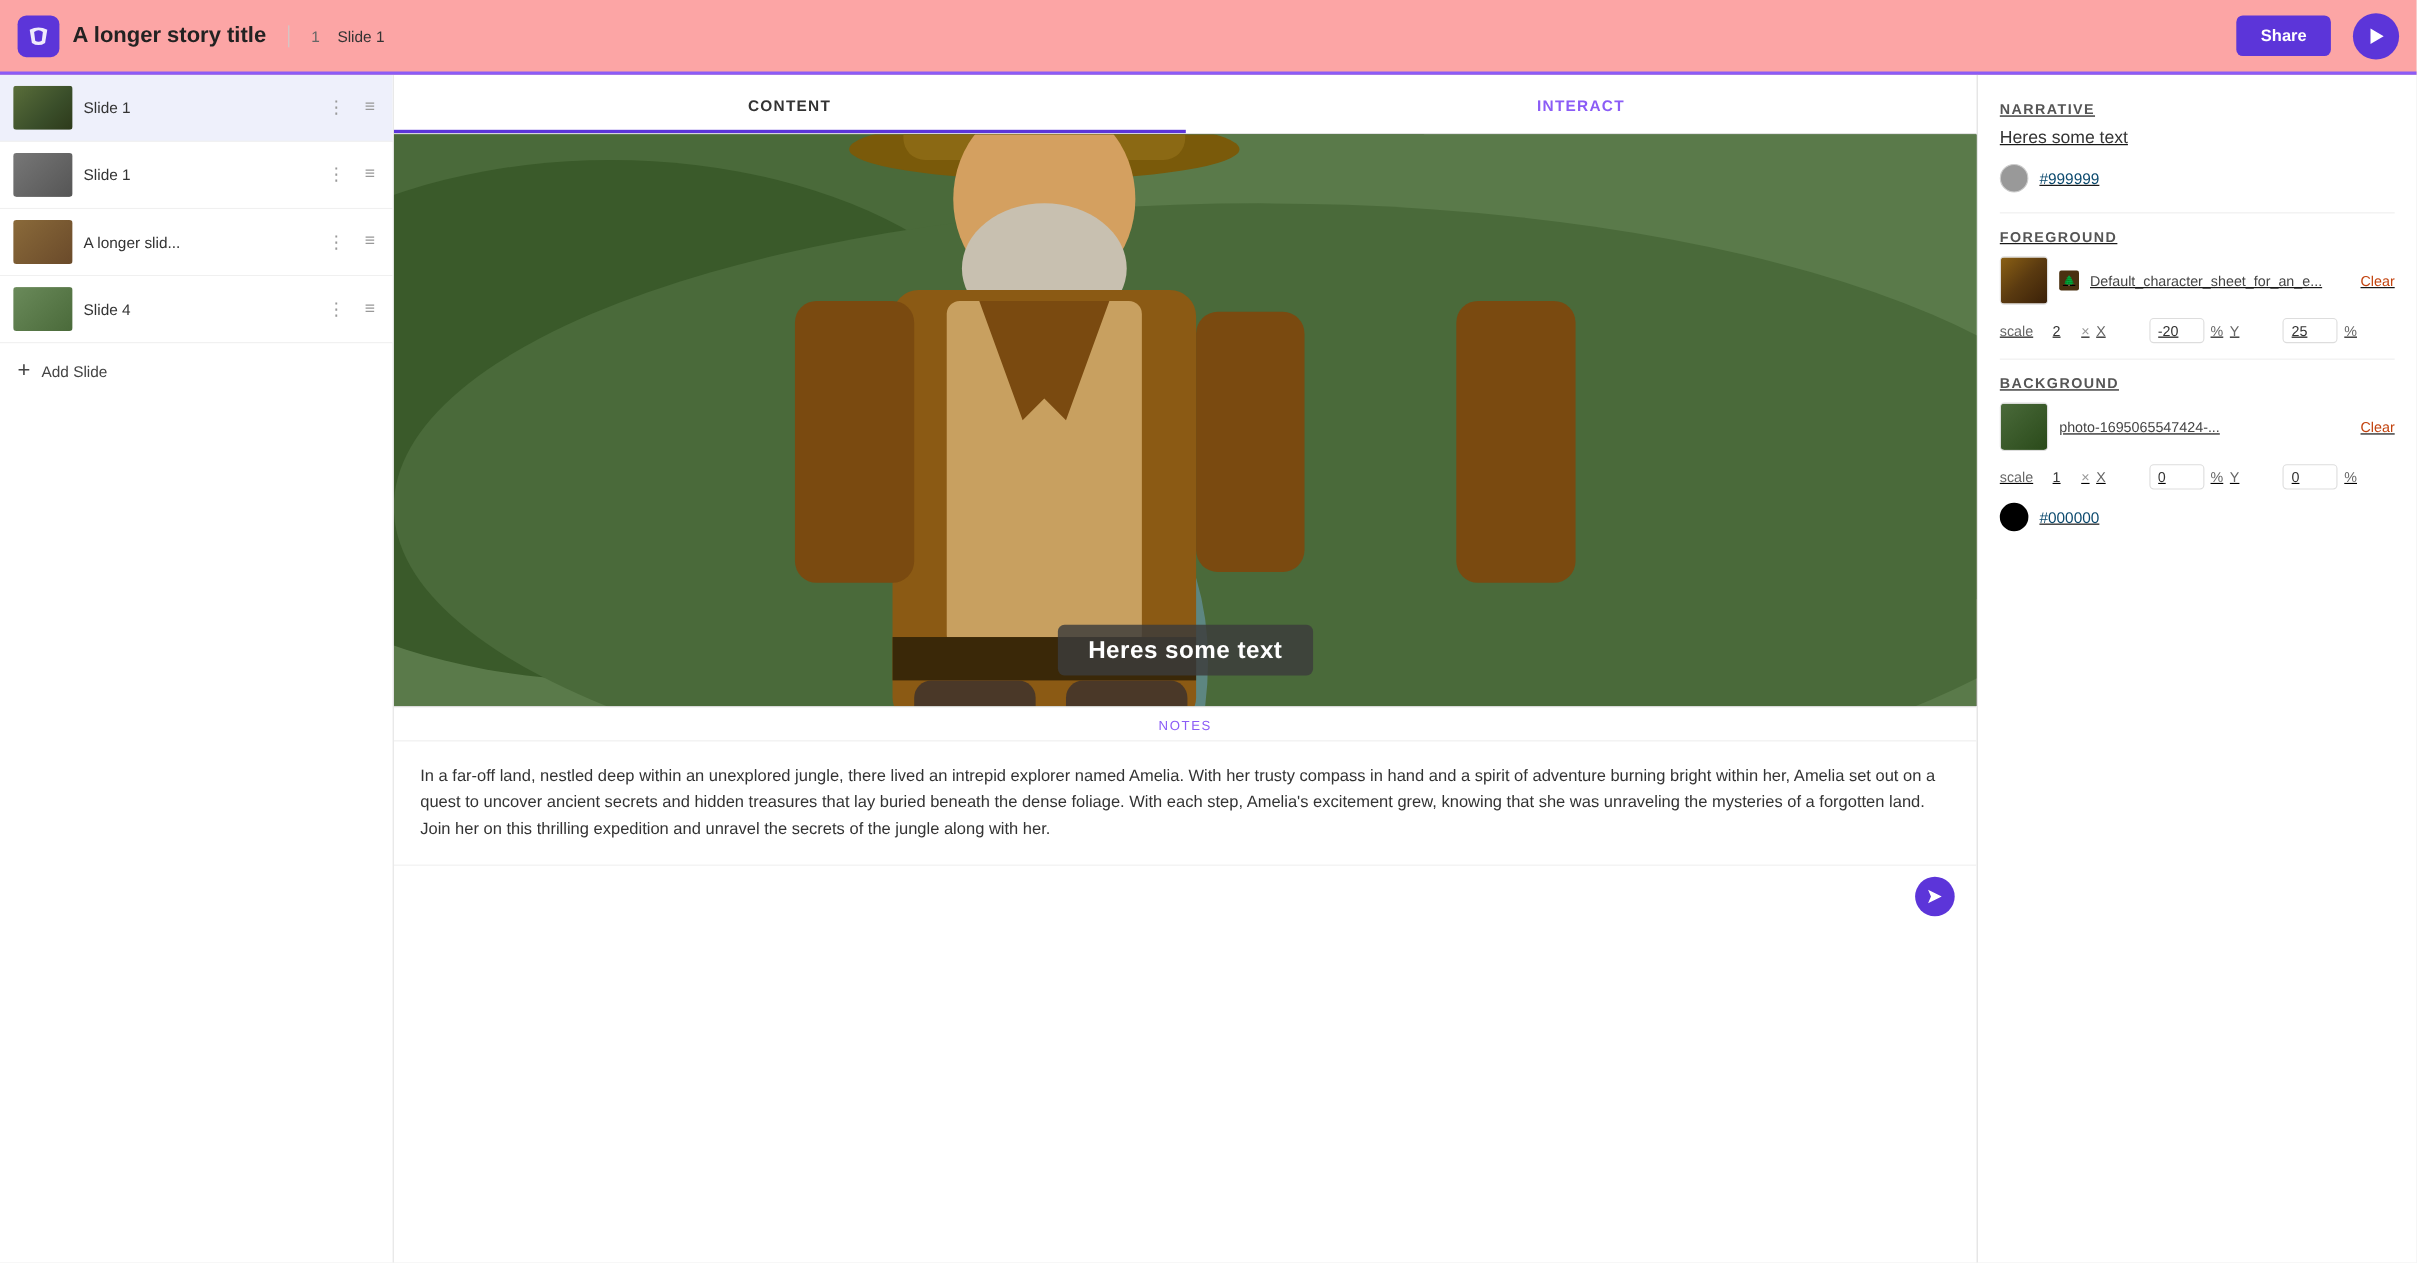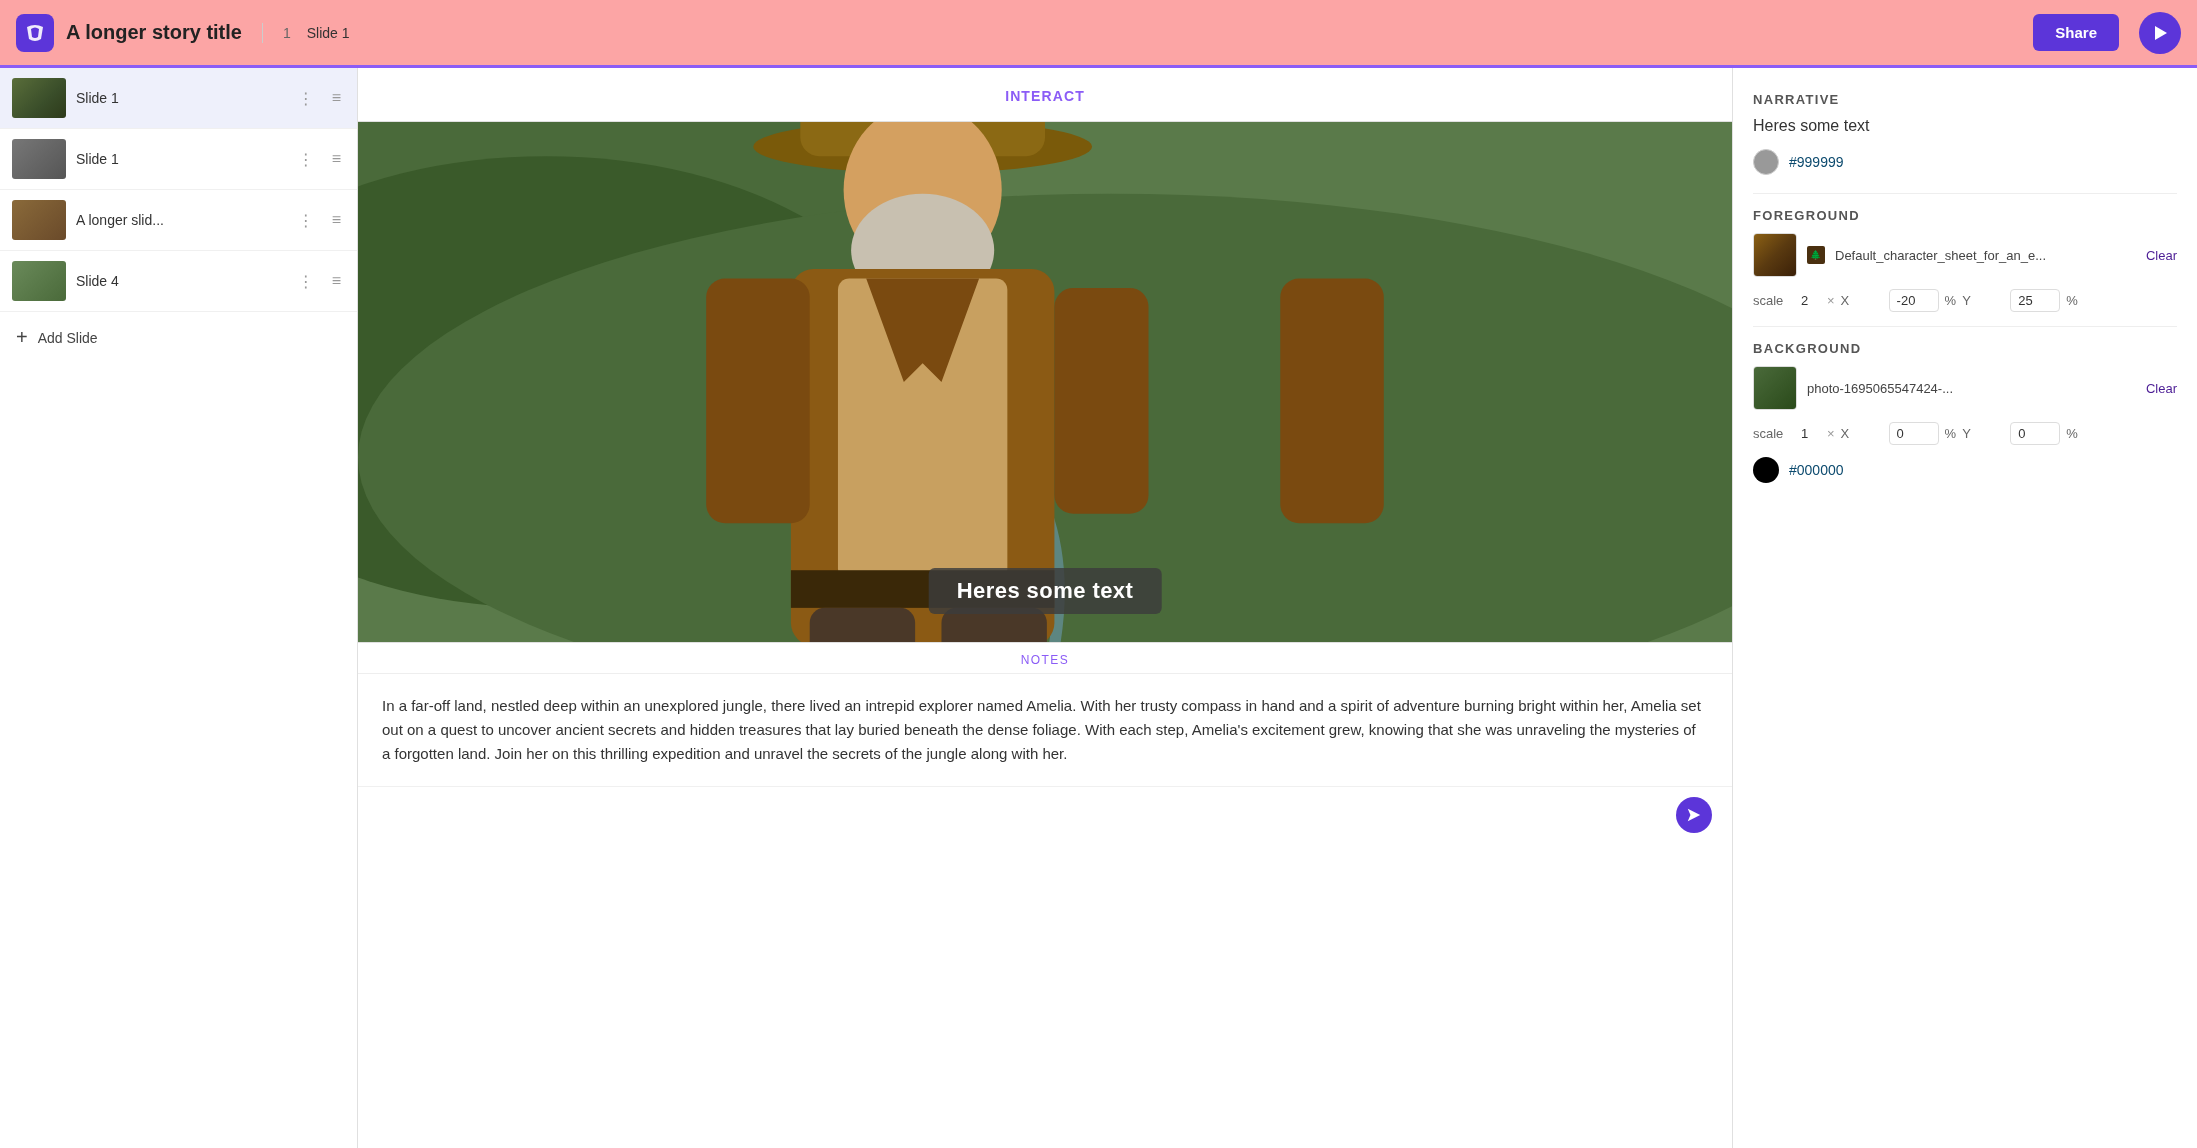--- a/index.html
+++ b/index.html
@@ -235,26 +235,27 @@
       width: 36px; height: 36px;
       background: #5c35d9;
       border-radius: 50%;
       border: none;
       display: flex; align-items: center; justify-content: center;
       cursor: pointer;
     }
 
     
     .right-panel {
-      width: 465px;
+      width: 400px;
       background: #fff;
       border-left: 1px solid #e0e0e0;
       overflow-y: auto;
       flex-shrink: 0;
       padding: 20px 20px;
+      text-decoration: underline;
     }
     .panel-section-title {
       font-size: 13px;
       font-weight: 700;
       letter-spacing: 0.1em;
       color: #555;
       margin-bottom: 10px;
       margin-top: 4px;
     }
     .narrative-text {
@@ -304,21 +305,21 @@
     }
     .asset-name {
       flex: 1;
       font-size: 13px;
       color: #444;
       overflow: hidden;
       text-overflow: ellipsis;
       white-space: nowrap;
     }
     .clear-btn {
-      color: #4c1d95;
+      color: #c2410c;
       font-size: 13px;
       cursor: pointer;
       background: none;
       border: none;
       padding: 0;
       font-weight: 500;
     }
     .scale-row {
       display: flex;
       align-items: center;
@@ -445,20 +446,21 @@
     <div class="add-slide">
       <span class="add-slide-icon">+</span>
       <span>Add Slide</span>
     </div>
 
   </div>
 
   <div class="content-area">
 
     <div class="tabs">
+      <div class="tab active">CONTENT</div>
       <div class="tab">INTERACT</div>
     </div>
 
     <div class="slide-preview">
       <div class="slide-preview-img">
 
         <svg style="position:absolute;top:0;left:0;width:100%;height:100%;" viewBox="0 0 730 520" preserveAspectRatio="xMidYMid slice" xmlns="http://www.w3.org/2000/svg">
 
           <rect width="730" height="520" fill="#5a7a4a"></rect>
 

